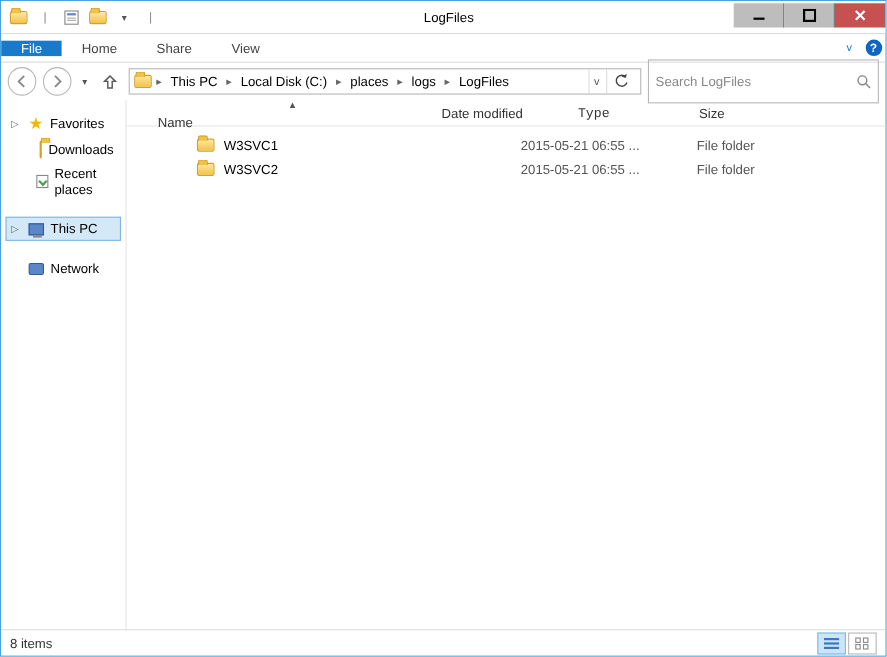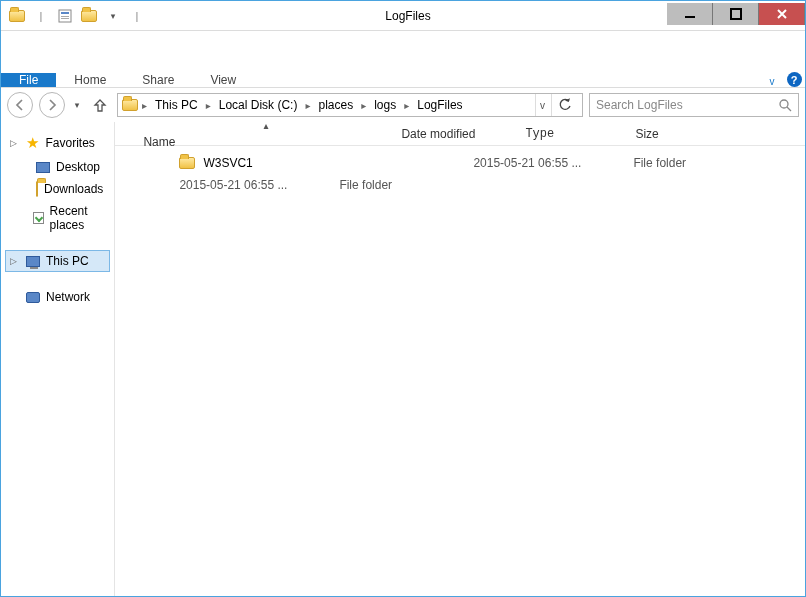--- a/index.html
+++ b/index.html
@@ -8,40 +8,40 @@
   .titlebar { height:30px; background:linear-gradient(#fff,#fff); border-bottom:1px solid #dcdcdc; display:flex; align-items:center; }
   .titlebar .qat { display:flex; align-items:center; gap:0; padding-left:4px; }
   .titlebar .qat .ic { width:24px; height:24px; display:flex; align-items:center; justify-content:center; font-size:14px; }
   .titlebar .title { flex:1; text-align:center; font-size:12px; color:#000; }
   .winbtns { display:flex; height:22px; margin-top:-4px; }
   .winbtn { width:46px; height:22px; display:flex; align-items:center; justify-content:center; background:#c8c8c8; border-right:1px solid #777; }
   .winbtn.min { background:#bdbdbd; }
   .winbtn.max { background:#bdbdbd; }
   .winbtn.close { background:#c75050; color:#fff; }
   
-  .ribbon { height:26px; display:flex; align-items:flex-end; border-bottom:1px solid #dcdcdc; font-size:12px;margin-top:31px; }
+  .ribbon { height:26px; display:flex; align-items:center; border-bottom:1px solid #dcdcdc; font-size:12px; }
   .ribbon .file { background:#1979ca; color:#fff; padding:0 18px; display:flex; align-items:center; }
   .ribbon .tab { padding:0 18px; display:flex; align-items:center; color:#444; }
   .ribbon .spacer { flex:1; }
   .ribbon .expand { width:22px; display:flex; align-items:center; justify-content:center; color:#1979ca; font-size:10px; }
   .ribbon .help { width:22px; display:flex; align-items:center; justify-content:center; }
   .help-circle { width:15px; height:15px; border-radius:50%; background:#0d66c2; color:#fff; font-size:11px; display:flex; align-items:center; justify-content:center; font-weight:bold; }
   
   .navrow { height:34px; display:flex; align-items:center; padding:4px 6px; gap:6px; }
   .navbtn { width:26px; height:26px; border:1px solid #b7b7b7; border-radius:50%; display:flex; align-items:center; justify-content:center; color:#888; font-size:14px; }
   .navdrop { width:12px; text-align:center; color:#555; font-size:9px; }
   .upbtn { width:22px; height:22px; display:flex; align-items:center; justify-content:center; color:#555; font-size:15px; }
   .addressbar { flex:1; height:24px; border:1px solid #b7b7b7; display:flex; align-items:center; padding:0 4px; font-size:12px; gap:2px; overflow:hidden; }
   .addressbar .foldic { width:16px; height:16px; display:flex; align-items:center; justify-content:center; }
   .addressbar .crumb { padding:0 4px; white-space:nowrap; }
   .addressbar .sep { color:#666; font-size:10px; padding:0 2px; }
   .addressbar .tail { flex:1; }
   .addressbar .histdrop { color:#555; font-size:10px; padding:0 4px; border-left:1px solid #ddd; height:100%; display:flex; align-items:center;}
   .addressbar .refresh { padding:0 6px; border-left:1px solid #ddd; height:100%; display:flex; align-items:center; }
-  .searchbox { width:210px; height:24px; border:1px solid #b7b7b7; display:flex; align-items:center; padding:0 6px; font-size:12px; color:#888; justify-content:space-between; }
+  .searchbox { width:210px; height:40px; border:1px solid #b7b7b7; display:flex; align-items:center; padding:0 6px; font-size:12px; color:#888; justify-content:space-between; }
   
   .body { display:flex; height:calc(100% - 30px - 26px - 34px - 24px); }
   .sidebar { width:172px; border-right:1px solid #e4e4e4; padding:8px 4px; font-size:12px; }
   .sidebar .section { margin-bottom:14px; }
   .sidebar .row { display:flex; align-items:center; gap:6px; padding:3px 6px 3px 14px; border:1px solid transparent; }
   .sidebar .row .caret { width:10px; font-size:9px; color:#666; }
   .sidebar .row.header { padding-left:4px; }
   .sidebar .row.selected { background:#d5e8f8; border:1px solid #7cb8e6; }
   .content { flex:1; position:relative; }
   .cols { display:flex; font-size:12px; color:#333; border-bottom:1px solid #e6e6e6; height:24px; align-items:center; padding-left:14px; }
@@ -183,25 +183,20 @@
 <div class="body">
   <div class="sidebar">
     <div class="section">
       <div class="row header">
         <span class="caret">▷</span>
         <span class="star-ic">★</span>
         <span>Favorites</span>
       </div>
       <div class="row">
         <span style="width:10px"></span>
-        <span class="desk-ic"></span>
-        <span>Desktop</span>
-      </div>
-      <div class="row">
-        <span style="width:10px"></span>
         <span><span class="folder-ic"></span></span>
         <span>Downloads</span>
       </div>
       <div class="row">
         <span style="width:10px"></span>
         <span class="rp-ic"></span>
         <span>Recent places</span>
       </div>
     </div>
     <div class="section">
@@ -235,20 +230,24 @@
         <div class="name">
             <span class="folder-ic"></span>
             <span>W3SVC1</span>
           </div>
         <div class="date">2015-05-21 06:55 ...</div>
         <div class="type">File folder</div>
         <div class="size"></div>
       </div>
       <div class="frow">
         <div style="width:14px"></div>
+        <div class="name">
+            <span class="folder-ic"></span>
+            <span>W3SVC2</span>
+          </div>
         <div class="date">2015-05-21 06:55 ...</div>
         <div class="type">File folder</div>
         <div class="size"></div>
       </div>
     </div>
   </div>
 </div>
 
 <div class="status">
   <span>8 items</span>

